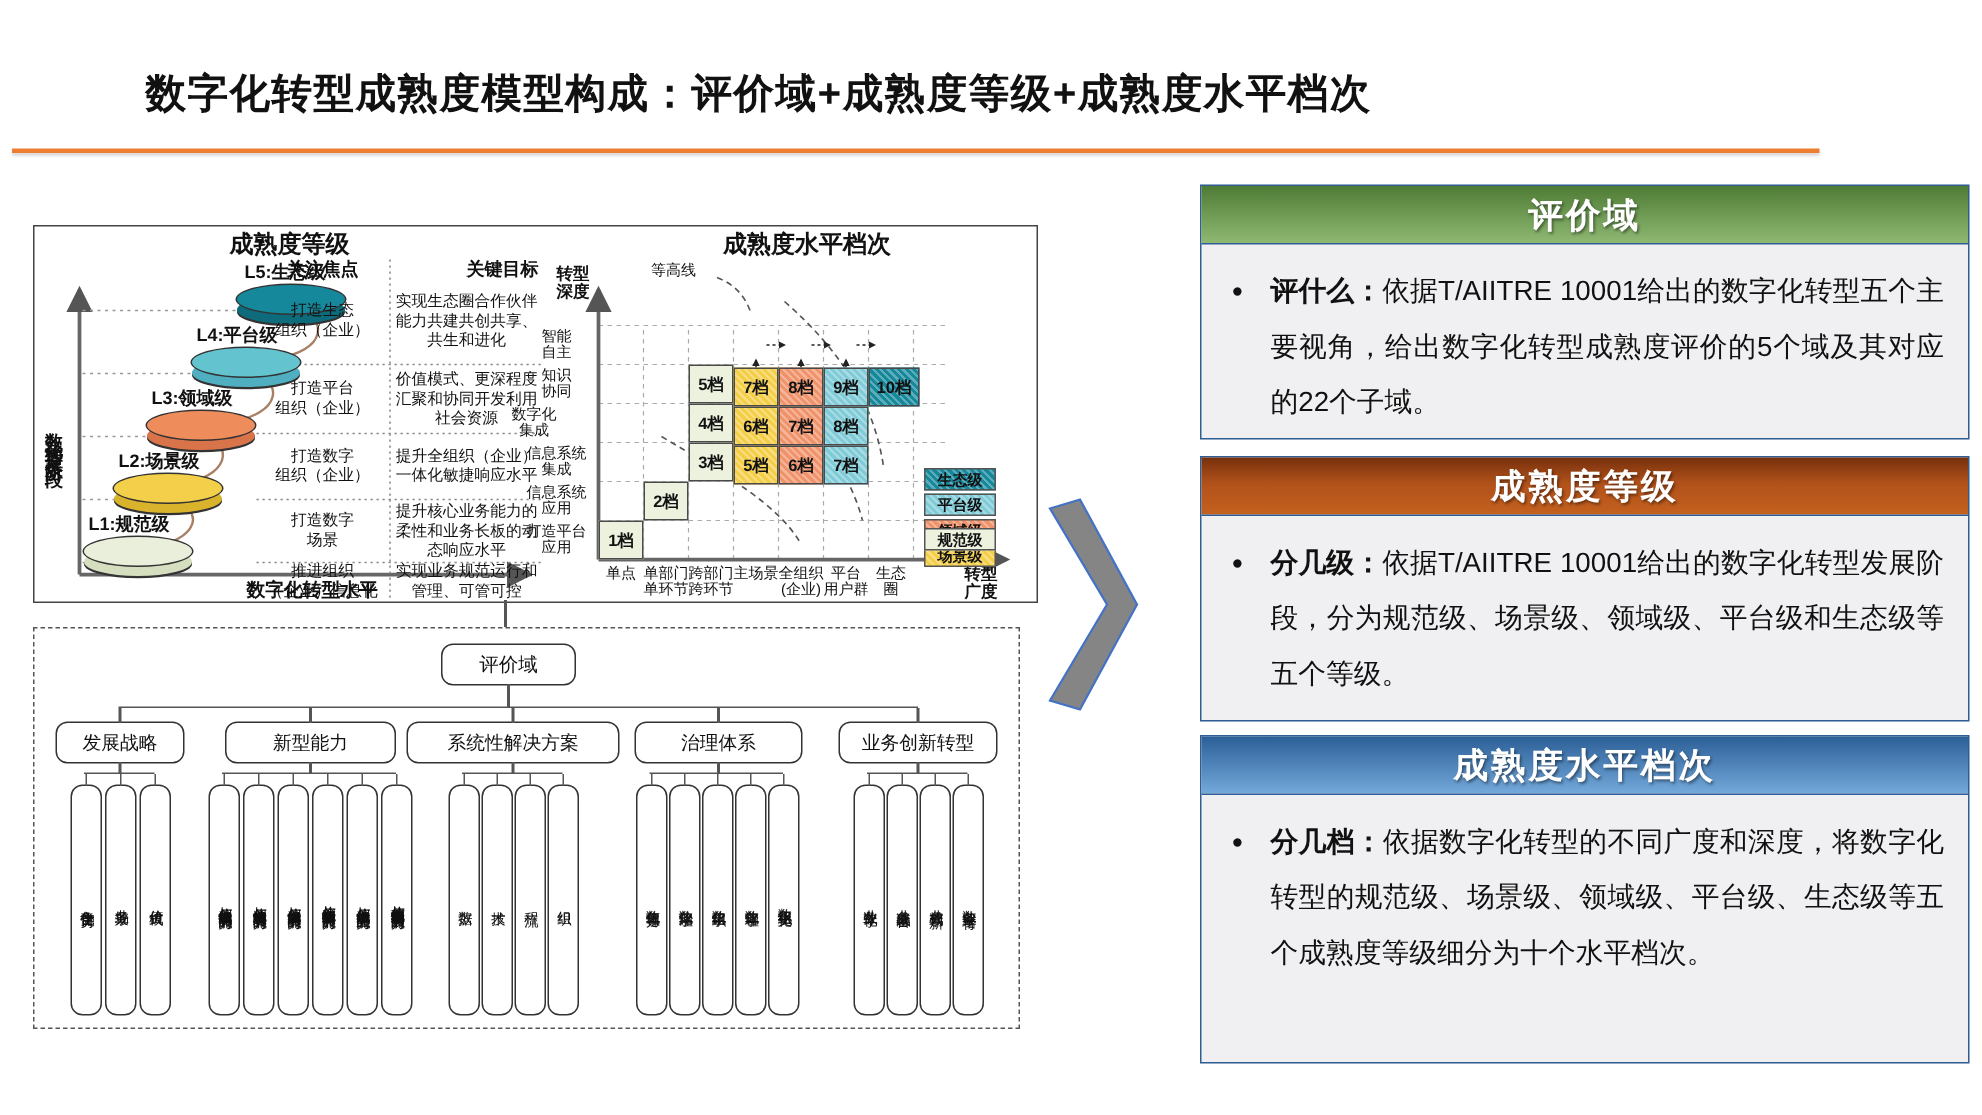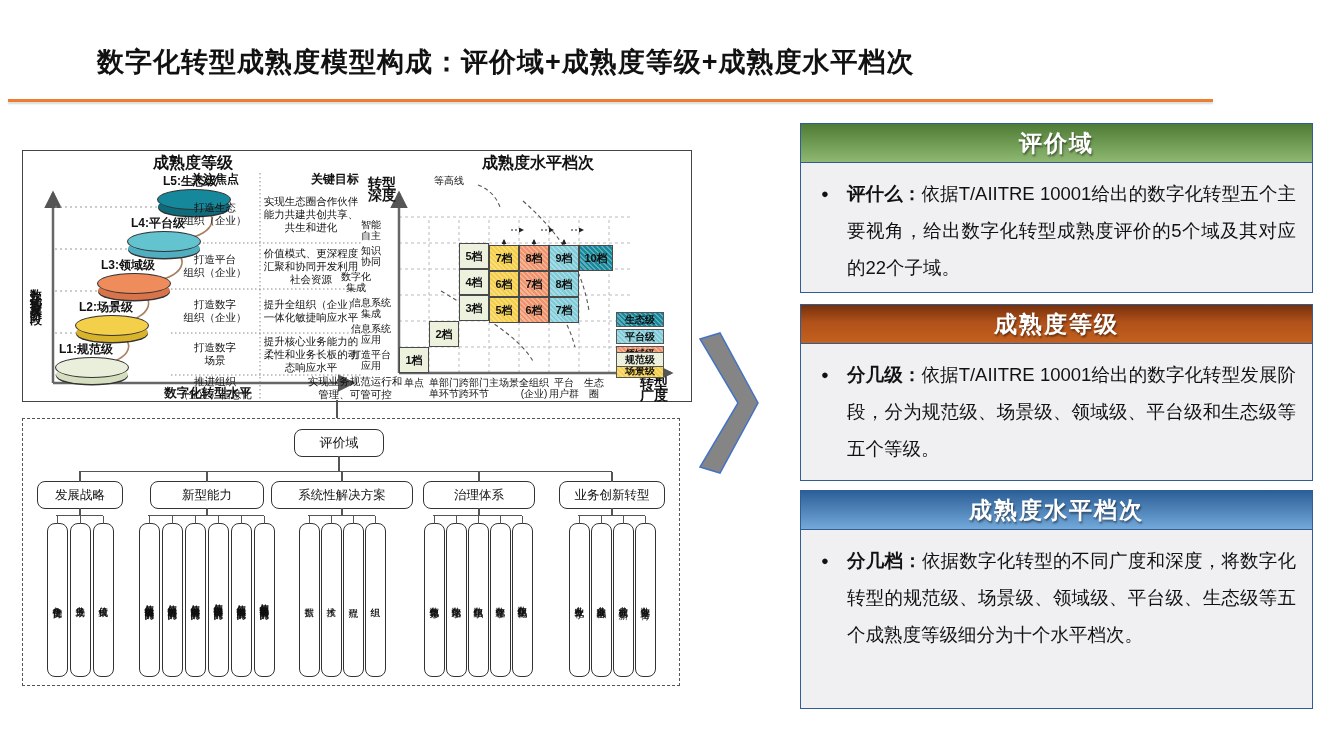--- a/index.html
+++ b/index.html
@@ -19,21 +19,21 @@
   .xax-stage{font-size:12.5px;font-weight:bold;}
   .disk{position:absolute;width:72px;height:19px;border:1px solid #333;border-radius:50%;}
   .disk-lbl{position:absolute;font-size:12px;font-weight:bold;white-space:nowrap;}
   .frow{position:absolute;display:flex;align-items:center;justify-content:center;font-size:10.5px;line-height:13px;text-align:center;}
   .cell{position:absolute;width:30px;height:26px;border:1px solid #4a4a4a;box-sizing:border-box;
         display:flex;align-items:center;justify-content:center;font-size:11px;font-weight:bold;}
   .hatch{background-image:repeating-linear-gradient(45deg,rgba(255,255,255,.3) 0 1.5px,transparent 1.5px 3.5px);margin-top:28px;}
   .tR{background-color:#EDF2DF;}.tS{background-color:#F5CE47;}.tD{background-color:#F0926A;}
   .tP{background-color:#7FCBD8;}.tE{background-color:#16889C;}
   .axlab{font-size:10px;line-height:11px;}
-  .axbold{font-size:14px;line-height:12px;font-weight:bold;}
+  .axbold{font-size:11px;line-height:12px;font-weight:bold;}
   .leg{position:absolute;left:593px;width:48px;height:15px;border:1px solid #555;box-sizing:border-box;
        display:flex;align-items:center;justify-content:center;font-size:10px;font-weight:bold;}
 
   
   .panel-tree{position:absolute;left:22px;top:418px;width:656px;height:266px;border:1.6px dashed #555;background:#fff;}
   .connector-main{position:absolute;left:336px;top:400px;width:1.5px;height:29px;background:#555;}
   .node{position:absolute;border:1.3px solid #333;border-radius:8px;background:#fff;
         display:flex;align-items:center;justify-content:center;font-size:13px;}
   .root{left:271px;top:10px;width:88px;height:26px;}
   .branch{top:62px;height:26px;font-size:12.5px;}
@@ -178,21 +178,21 @@
 组织（企业）</div>
     <div class="frow" style="left:240px;top:94px;width:96px;height:42px;">价值模式、更深程度汇聚和协同开发利用社会资源</div>
     <div class="frow pre" style="left:150px;top:140px;width:84px;height:40px;">打造数字
 组织（企业）</div>
     <div class="frow" style="left:240px;top:140px;width:96px;height:40px;">提升全组织（企业）一体化敏捷响应水平</div>
     <div class="frow pre" style="left:150px;top:184px;width:84px;height:38px;">打造数字
 场景</div>
     <div class="frow" style="left:240px;top:184px;width:96px;height:38px;">提升核心业务能力的柔性和业务长板的动态响应水平</div>
     <div class="frow pre" style="left:150px;top:224px;width:84px;height:26px;">推进组织
 （企业）信息化</div>
-    <div class="frow" style="left:240px;top:224px;width:96px;height:26px;margin-left:44px;">实现业务规范运行和管理、可管可控</div>
+    <div class="frow" style="left:240px;top:224px;width:96px;height:26px;">实现业务规范运行和管理、可管可控</div>
 
     <div class="lbl chart-title" style="left:430px;top:2px;width:170px;">成熟度水平档次</div>
     <div class="lbl axbold pre" style="left:344px;top:26px;width:30px;">转型
 深度</div>
     <div class="lbl axlab" style="left:404px;top:24px;width:44px;">等高线</div>
     <div class="lbl axbold pre" style="left:614px;top:226px;width:34px;">转型
 广度</div>
 
     <div class="lbl axlab pre" style="left:322px;top:68px;width:52px;">智能
 自主</div>

